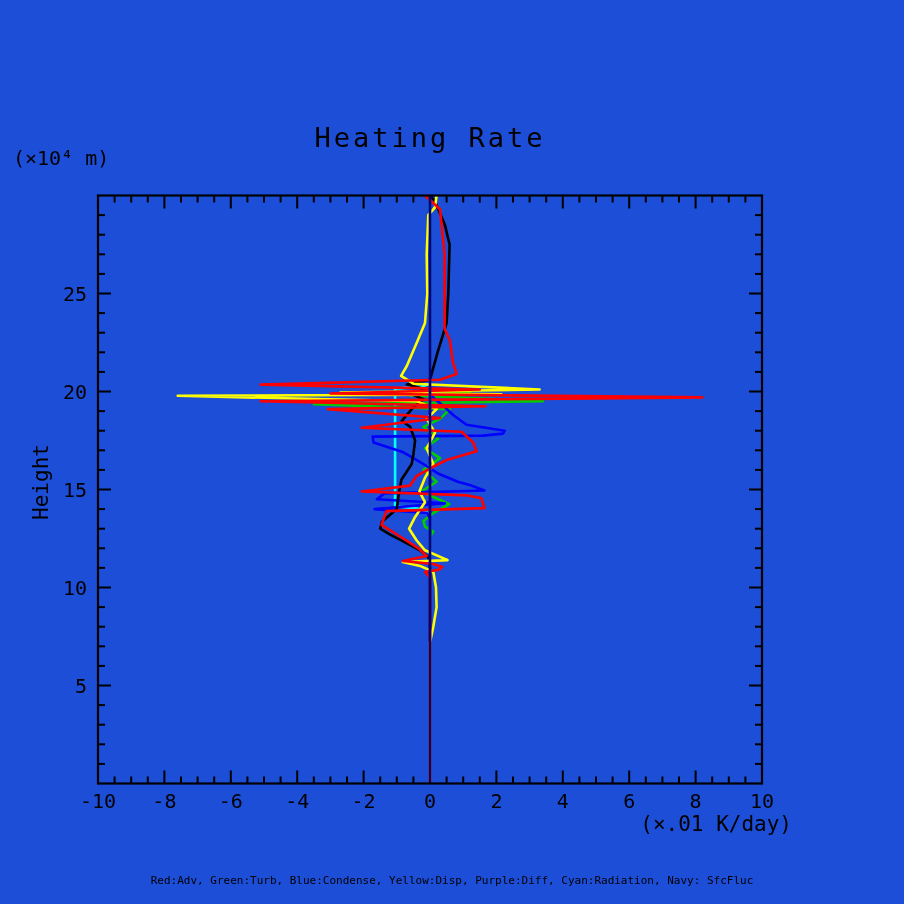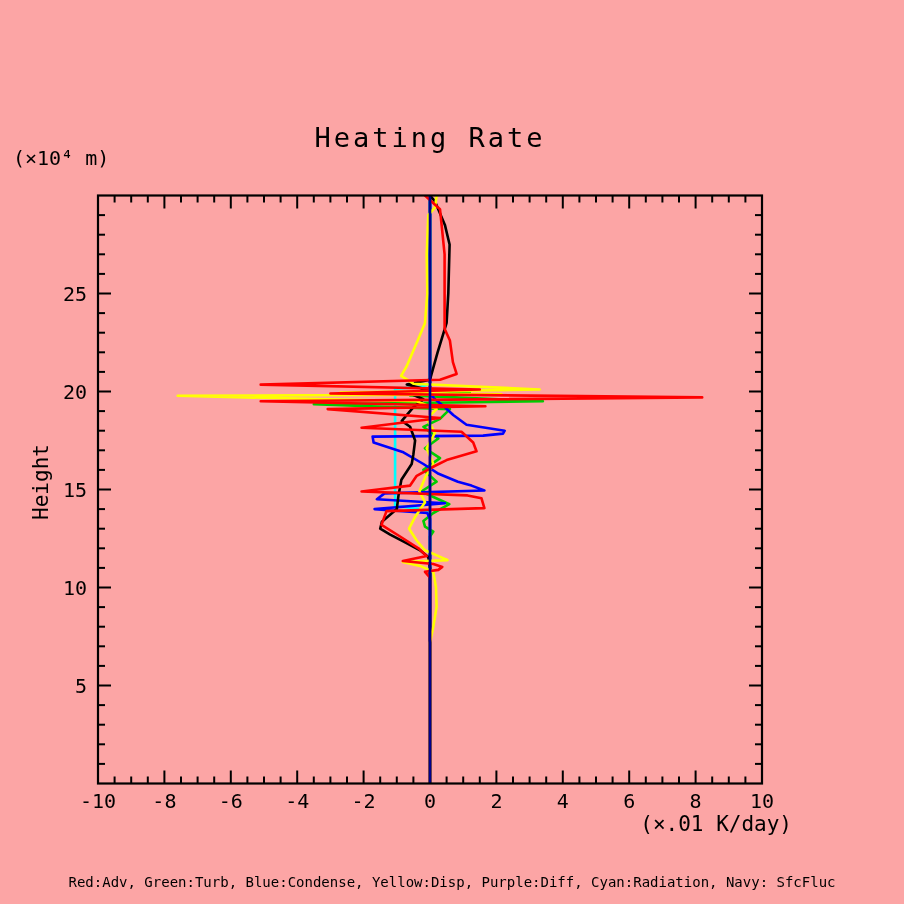--- a/index.html
+++ b/index.html
@@ -1,25 +1,25 @@
 <!DOCTYPE html>
 <html><head>
 <meta charset="utf-8">
 <style>
   html,body{margin:0;padding:0;background:#ffffff;width:904px;height:904px;overflow:hidden;}
   body{font-family:"DejaVu Sans Mono","Liberation Mono",monospace;color:#000;}
-  .stage{position:relative;width:904px;height:904px;background:#fca5a5;}
+  .stage{position:relative;width:904px;height:904px;background:#1d4ed8;}
   .title{position:absolute;left:98px;top:122px;width:664px;text-align:center;
          font-size:27px;letter-spacing:3px;white-space:nowrap;}
   .y-units{position:absolute;left:13px;top:146px;font-size:20px;white-space:nowrap;}
   .x-units{position:absolute;right:112px;top:812px;font-size:21px;white-space:nowrap;}
   .y-label{position:absolute;left:-14px;top:470px;width:110px;text-align:center;
            font-size:21px;transform:rotate(-90deg);transform-origin:center center;white-space:nowrap;}
   .legend{position:absolute;left:0;top:874px;width:904px;text-align:center;
-          font-size:14px;white-space:nowrap;}
+          font-size:11px;white-space:nowrap;}
   svg{position:absolute;left:0;top:0;}
   svg text{font-family:"DejaVu Sans Mono","Liberation Mono",monospace;font-size:20px;fill:#000;}
 </style>
 </head>
 <body>
 
 <div class="stage">
   <div class="title">Heating Rate</div>
   <div class="y-units">(×10⁴ m)</div>
   <div class="y-label">Height</div>

